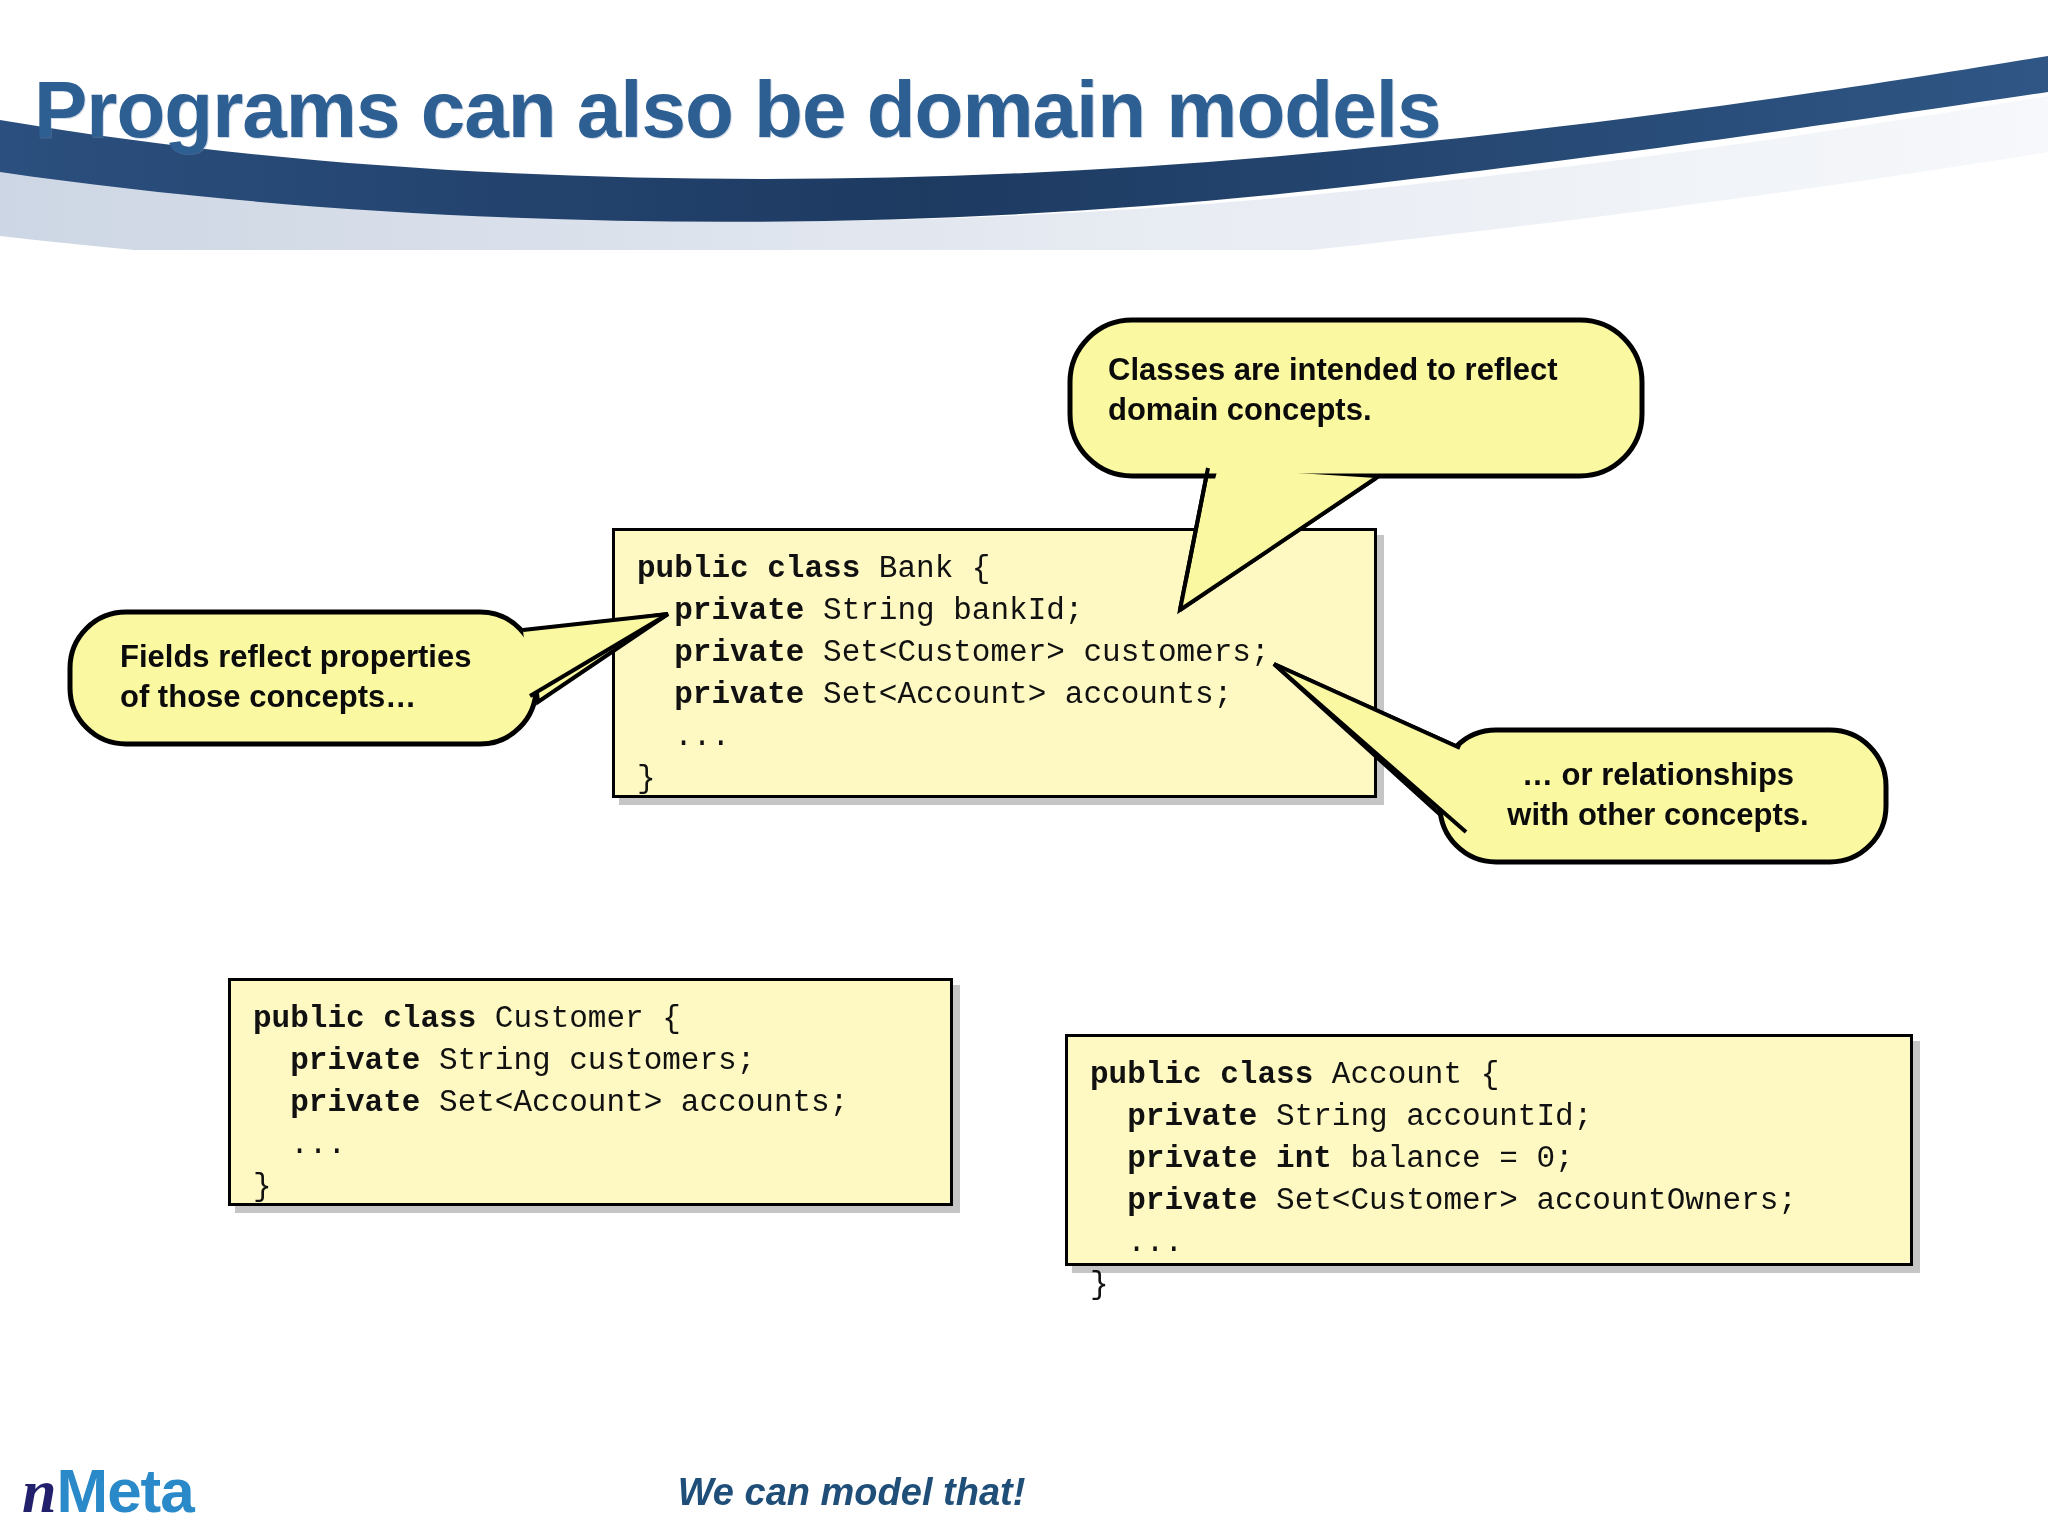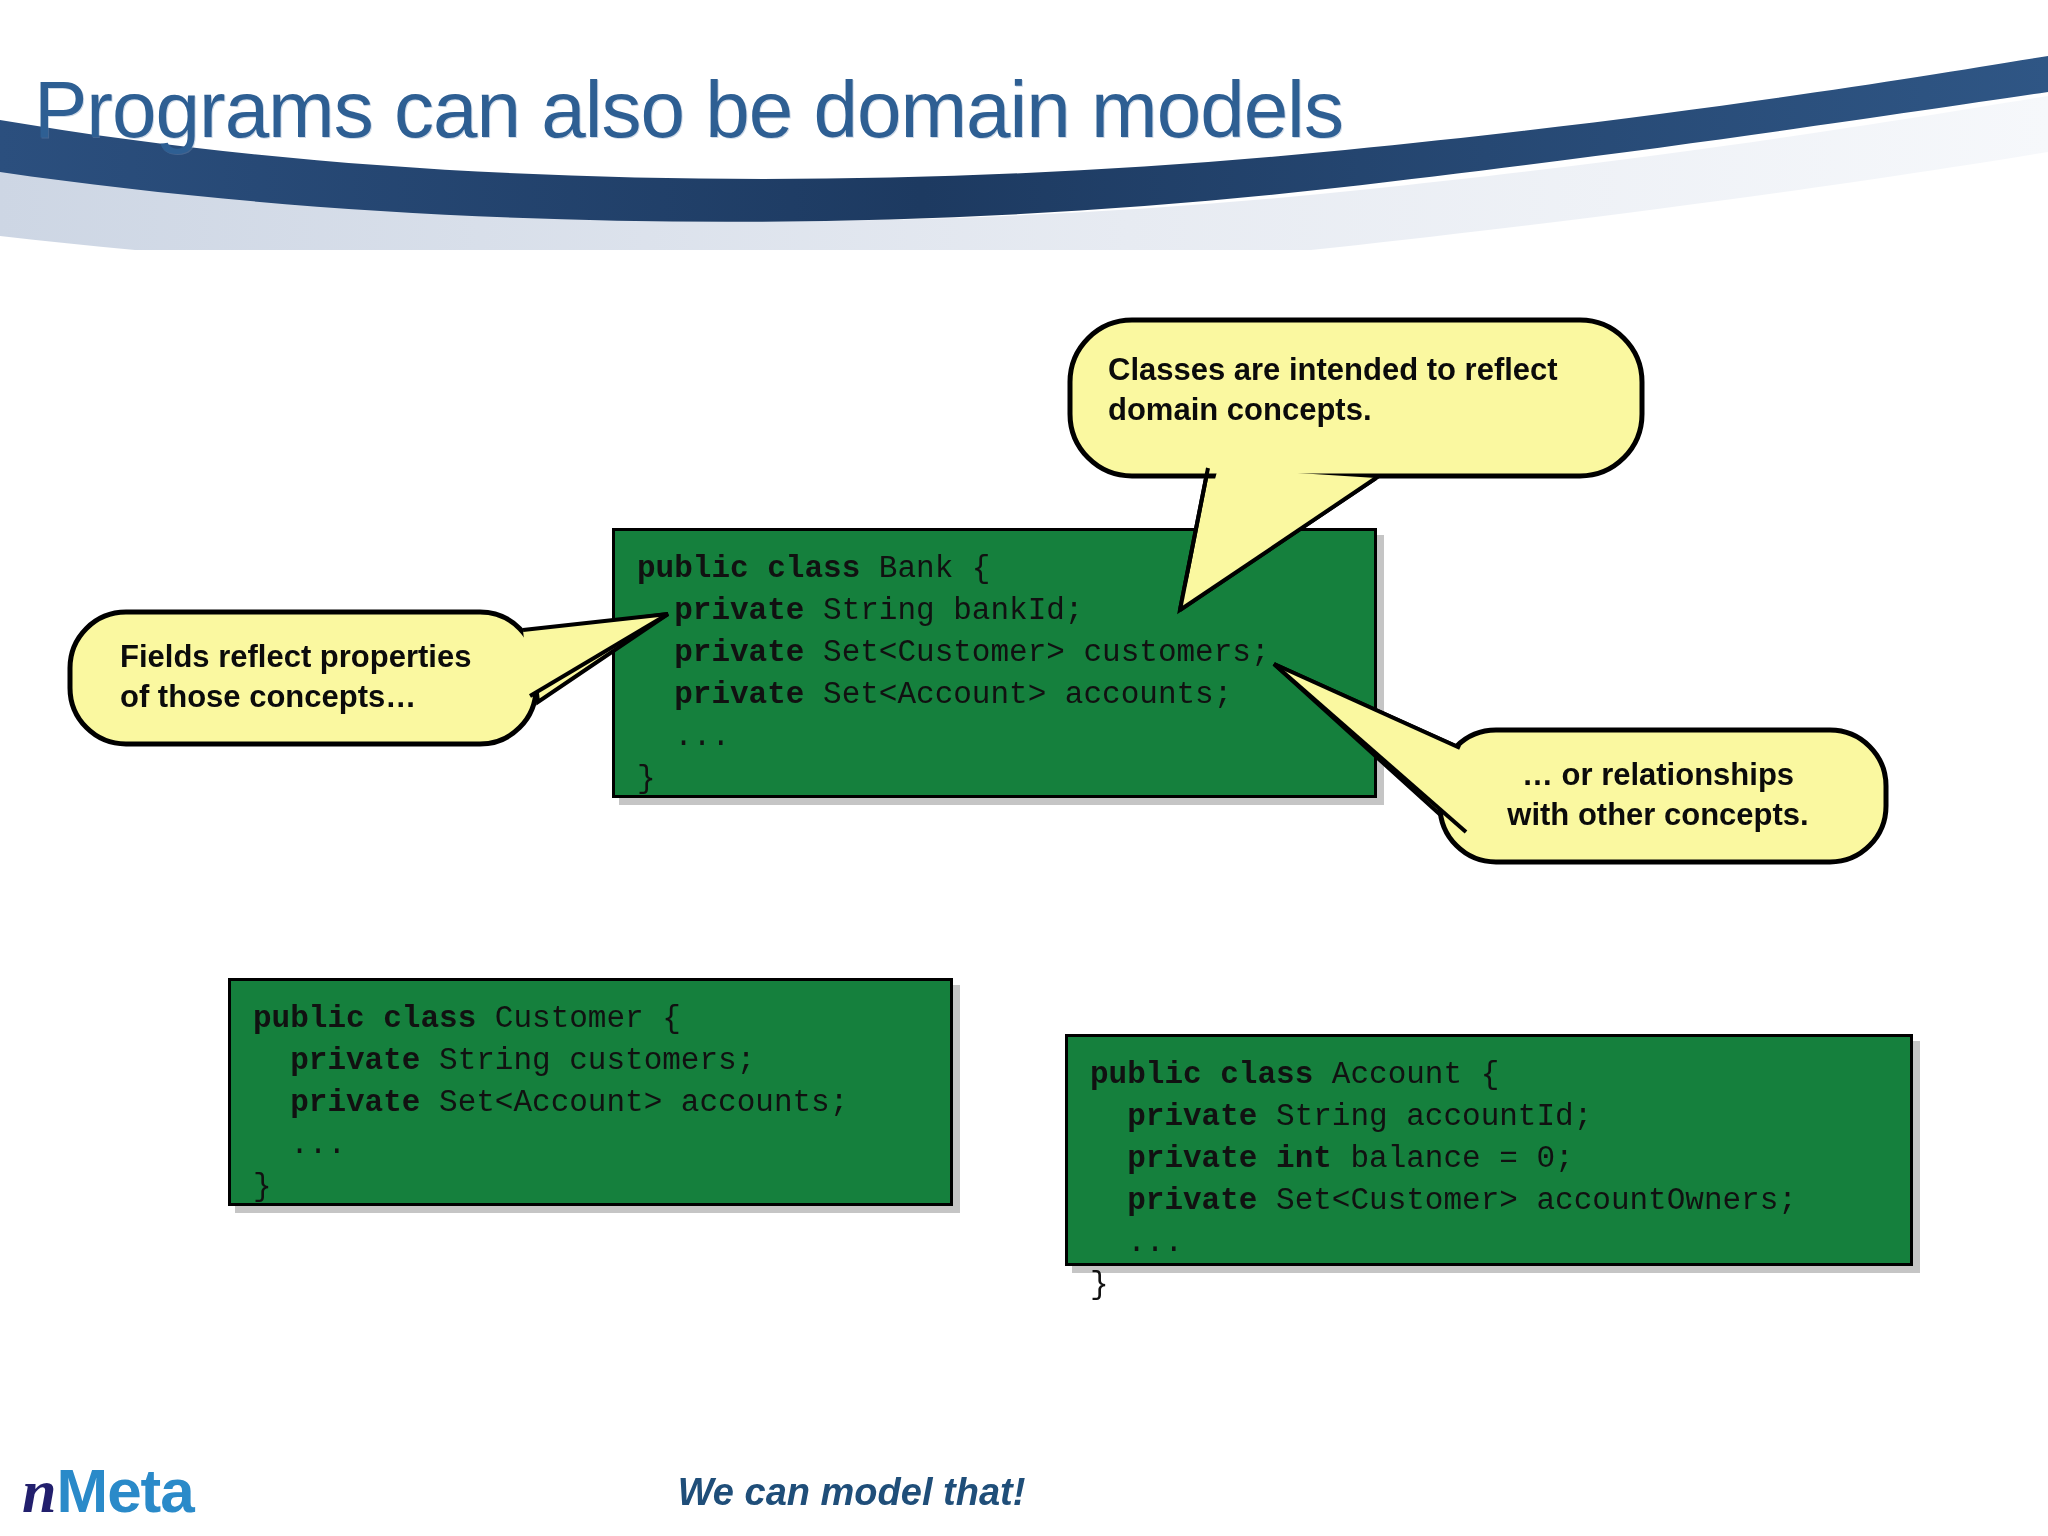--- a/index.html
+++ b/index.html
@@ -21,33 +21,33 @@
     left: 0; top: 0;
     width: 2048px;
     height: 250px;
     pointer-events: none;
   }
   #slide-title {
     position: absolute;
     left: 34px;
     top: 16px;
     font-family: "Liberation Sans", sans-serif;
-    font-weight: normal;
+    font-weight: bold;
     font-size: 80px;
     letter-spacing: -1px;
     color: #2e5f93;
     white-space: nowrap;
     line-height: 1.0;
     text-shadow: 1px 1px 0 rgba(120,150,185,0.35);
   }
 
   
   .code-box {
     position: absolute;
-    background: #15803d;
+    background: #fef9c3;
     border: 3px solid #000000;
     box-shadow: 7px 7px 0 rgba(150,150,150,0.55);
     box-sizing: border-box;
     font-family: "Liberation Mono", monospace;
     font-size: 31px;
     line-height: 1.03;
     color: #111111;
     padding: 22px 18px 18px 22px;
     white-space: pre;
   }

